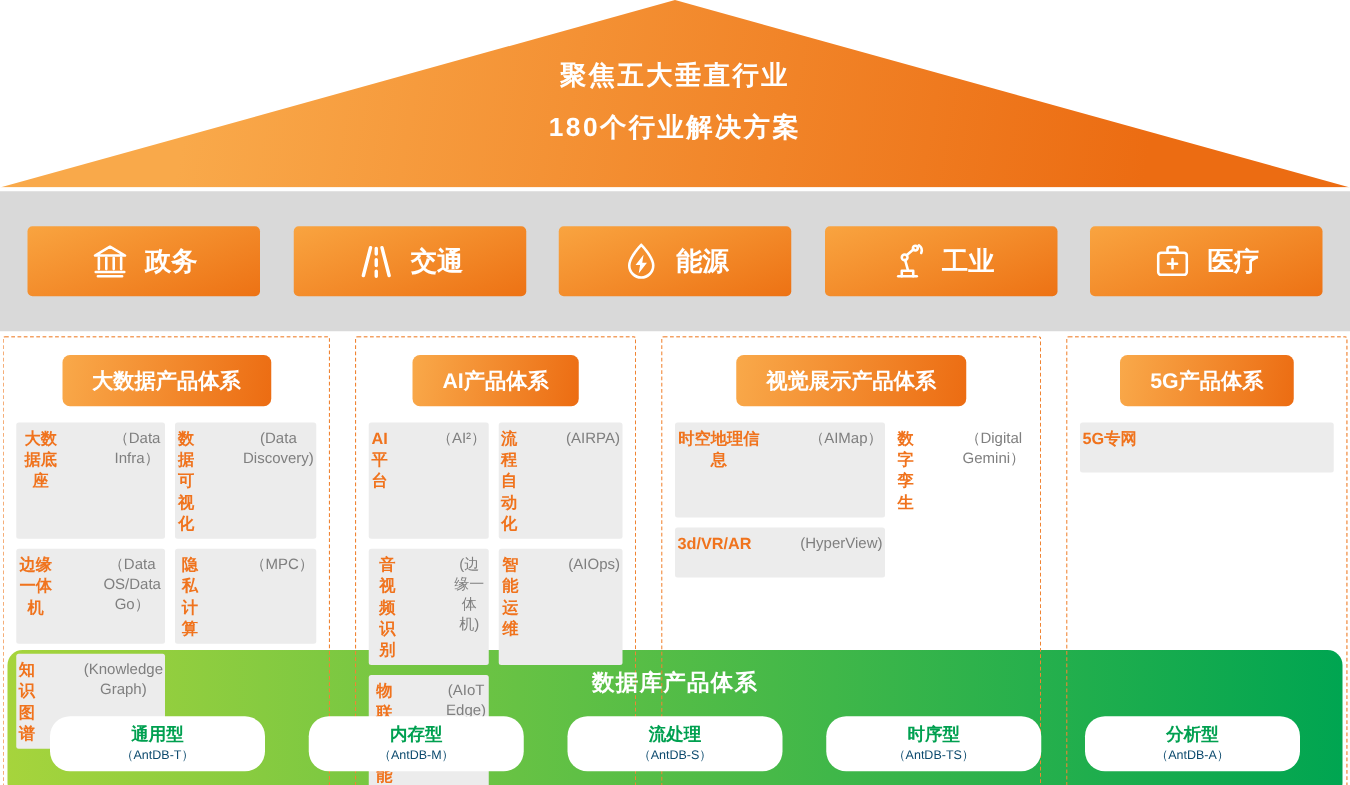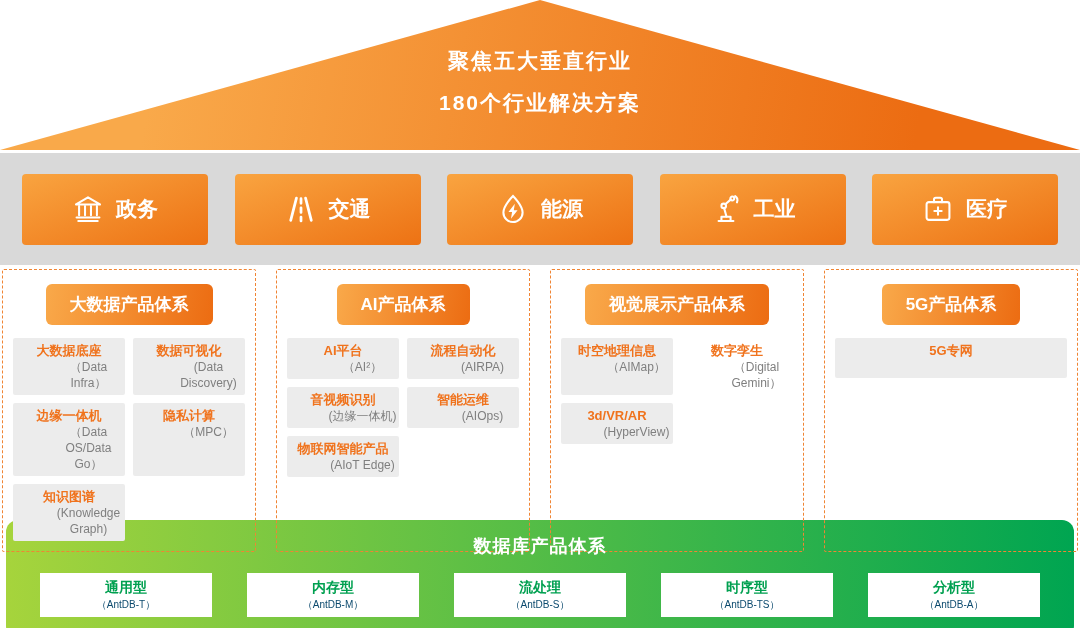--- a/index.html
+++ b/index.html
@@ -9,50 +9,50 @@
   
   .roof { position:relative; width:1080px; height:150px;
     background:linear-gradient(100deg,#f9a94a 15%,#ec6c12 85%);
     clip-path:polygon(50% 0, 100% 100%, 0 100%); }
   .roof-text { position:absolute; left:0; right:0; top:40px; text-align:center; color:#fff; }
   .roof-line { font-size:21px; font-weight:bold; letter-spacing:2px; line-height:42px; }
 
   
   .industry-band { margin-top:3px; height:112px; background:#d9d9d9;
     display:flex; align-items:center; justify-content:space-between; padding:0 22px; }
-  .ind-btn { width:186px; height:71px; border-radius:4px;
+  .ind-btn { width:186px; height:56px; border-radius:4px;
     background:linear-gradient(160deg,#f9a440,#ed7214);
     display:flex; align-items:center; justify-content:center; gap:12px;
     color:#fff; font-size:21px; font-weight:bold; }
   .ind-icon { width:32px; height:32px; display:inline-flex; }
   .ind-icon svg { width:32px; height:32px; }
 
   
   .columns { margin-top:4px; padding:0 2px; height:231px;
     display:grid; grid-template-columns:repeat(4,1fr); gap:20px; }
   .col { border:1px dashed #f08433; border-radius:2px; padding:14px 10px 10px; }
   .col-pill { margin:0 auto 13px; width:max-content; max-width:100%;
     background:linear-gradient(100deg,#f9a copper94a,#ec6c12);
     background:linear-gradient(100deg,#f9a94a,#ec6c12);
     color:#fff; font-weight:bold; font-size:17px; padding:9px 24px; border-radius:6px; }
   .col-items { display:grid; grid-template-columns:1fr 1fr; gap:8px; }
   .p-item { background:#ececec; border-radius:2px; min-height:40px; padding:4px 2px;
-    display:flex; flex-direction:column; justify-content:flex-start; text-align:center; }
+    display:flex; flex-direction:row; justify-content:space-between; text-align:center; }
   .p-item.plain { background:transparent; }
   .p-item.wide { grid-column:1 / -1; }
   .p-name { color:#f0731d; font-weight:bold; font-size:13px; line-height:17px; }
   .p-sub { color:#7f7f7f; font-size:12px; line-height:16px;margin-left:39px; }
 
   
   .db-band { margin:20px 6px 0; height:118px; border-radius:12px;
     background:linear-gradient(90deg,#a6d43c,#00a551); }
   .db-title { text-align:center; color:#fff; font-weight:bold; font-size:18px;
     letter-spacing:1px; padding-top:14px; }
   .db-items { display:flex; justify-content:space-between; padding:15px 34px 0; }
-  .db-item { background:#fff; width:172px; height:44px; border-radius:0;
+  .db-item { background:#fff; width:172px; height:44px; border-radius:16px;
     display:flex; flex-direction:column; justify-content:center; text-align:center; }
   .db-name { color:#00a050; font-weight:bold; font-size:14px; line-height:18px; }
   .db-sub { color:#0c4a6e; font-size:10px; line-height:17px; }
 </style>
 </head>
 <body>
 
 <div class="stage">
 
   <div class="roof">

